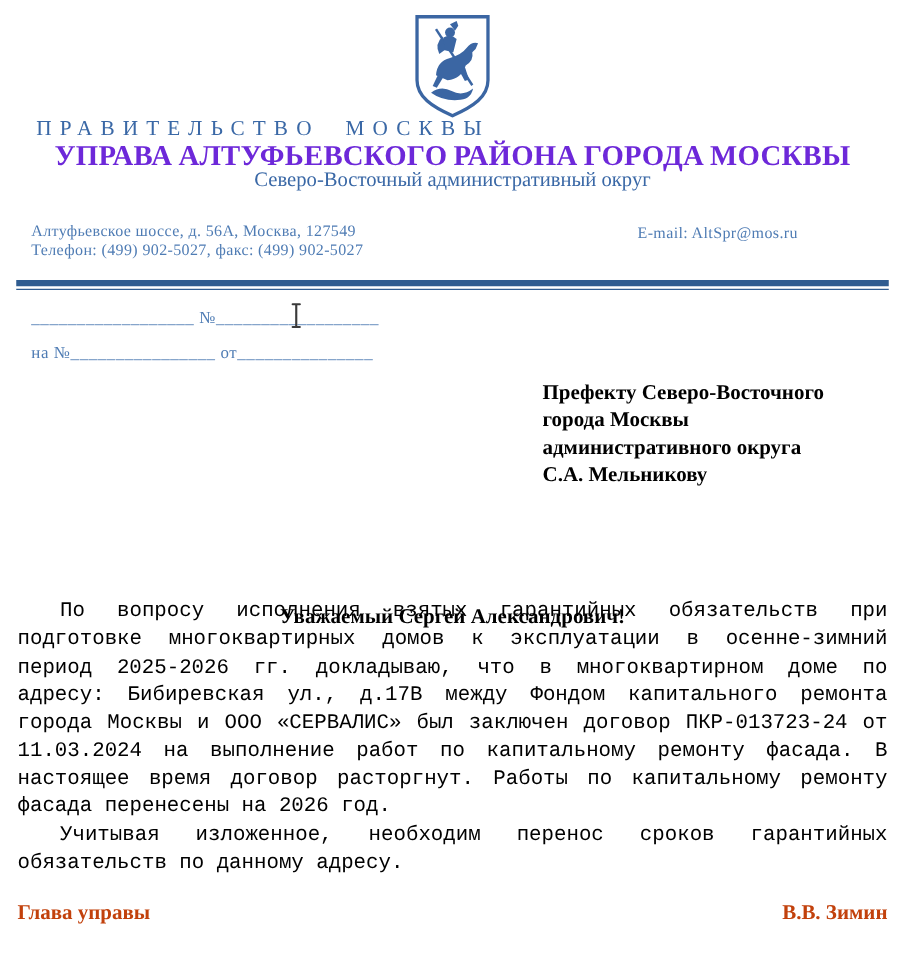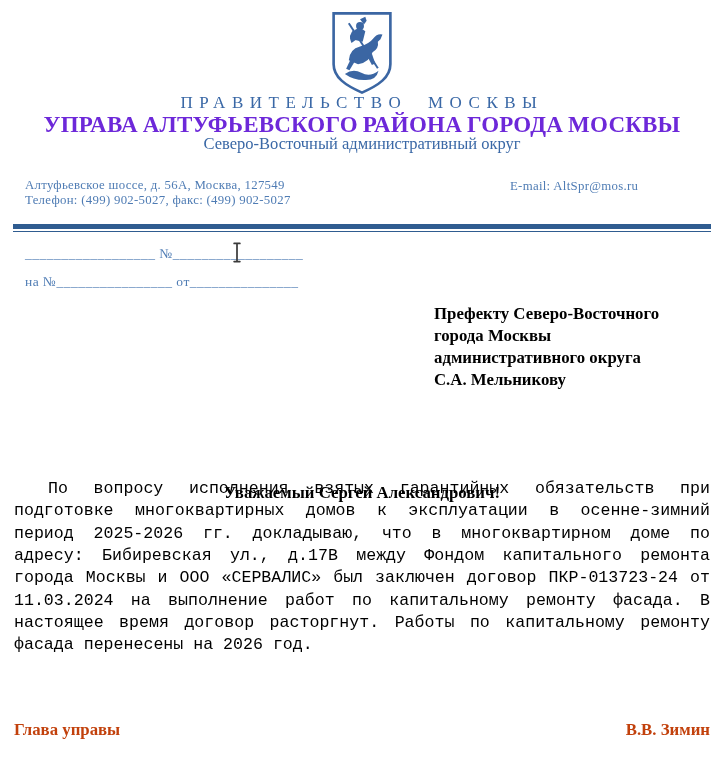--- a/index.html
+++ b/index.html
@@ -14,26 +14,27 @@
   }
   
   .emblem {
     position: absolute;
     left: 329px; top: 10px;
     width: 66px; height: 86px;
   }
   .gov-line {
     position: absolute;
     left: 0; top: 93px; width: 100%;
-    text-align: center;
+    text-align: left;
     font-size: 17px;
     letter-spacing: 6.5px;
     word-spacing: 10px;
     color: #3a68a6;
     white-space: nowrap;
+    padding-left: 29px;
   }
   .dept-line {
     position: absolute;
     left: 0; top: 112px; width: 100%;
     text-align: center;
     font-weight: bold;
     font-size: 23px;
     letter-spacing: 0.2px;
     word-spacing: -1px;
     color: #6d28d9;
@@ -186,20 +187,21 @@
     <div>Префекту Северо-Восточного</div>
     <div>города Москвы</div>
     <div>административного округа</div>
     <div>С.А. Мельникову</div>
   </div>
 
   <div class="salutation">Уважаемый Сергей Александрович!</div>
 
   <div class="body-text">
     <p>По вопросу исполнения взятых гарантийных обязательств при подготовке многоквартирных домов к эксплуатации в осенне-зимний период 2025-2026 гг. докладываю, что в многоквартирном доме по адресу: Бибиревская ул., д.17В между Фондом капитального ремонта города Москвы и ООО «СЕРВАЛИС» был заключен договор ПКР-013723-24 от 11.03.2024 на выполнение работ по капитальному ремонту фасада. В настоящее время договор расторгнут. Работы по капитальному ремонту фасада перенесены на 2026 год.</p>
+    <p>Учитывая изложенное, необходим перенос сроков гарантийных обязательств по данному адресу.</p>
   </div>
 
   <div class="signature-row">
     <span>Глава управы</span>
     <span>В.В. Зимин</span>
   </div>
 
 </div>
 
 </body></html>

